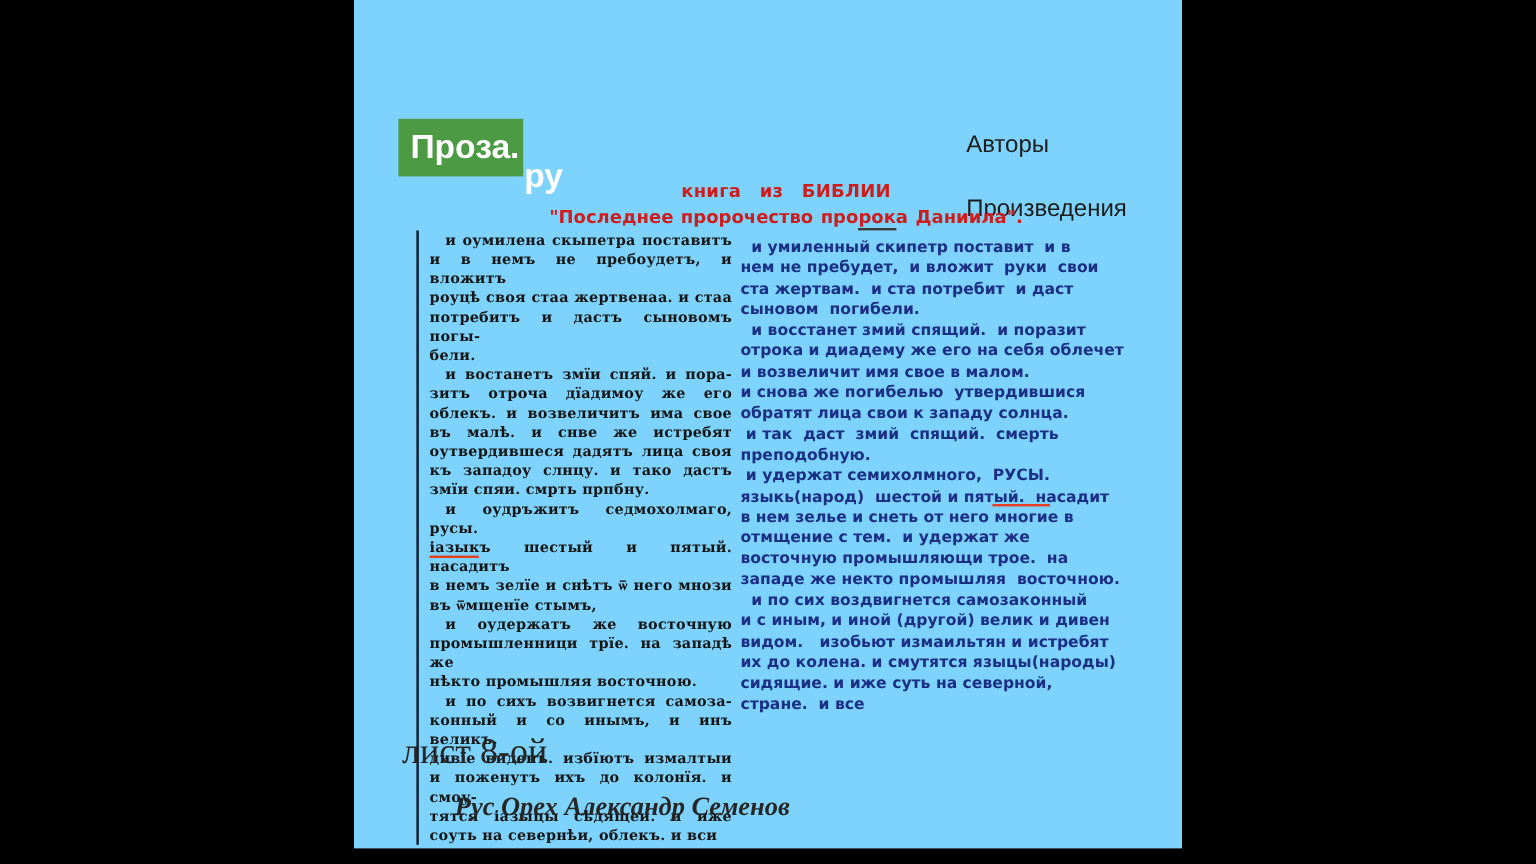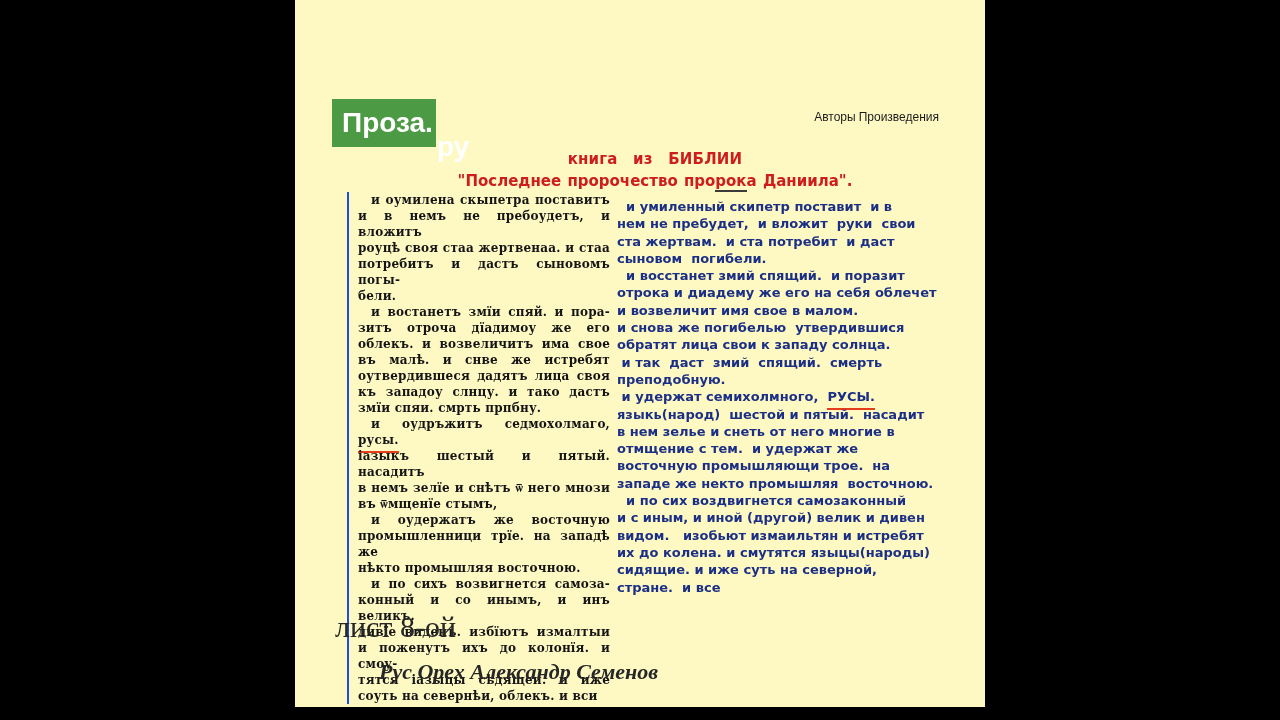--- a/index.html
+++ b/index.html
@@ -5,54 +5,54 @@
   html,body{margin:0;padding:0;}
   body{
     width:1280px;height:720px;position:relative;overflow:hidden;
     background:#000;font-family:"Liberation Sans",sans-serif;
   }
   .bar{position:absolute;background:#000;}
   .bar-left{left:0;top:0;width:295px;height:720px;}
   .bar-right{left:985px;top:0;width:295px;height:720px;}
   .bar-bottom{left:0;top:707px;width:1280px;height:13px;}
   .content{
-    position:absolute;left:295px;top:0;width:690px;height:707px;background:#fef9c3;
+    position:absolute;left:295px;top:0;width:690px;height:707px;background:#7dd3fc;
   }
   
   .logo{position:absolute;left:37px;top:99px;display:flex;height:48px;cursor:pointer;}
   .logo-box{display:flex;align-items:center;color:#fff;font-weight:bold;font-size:28px;
     font-family:"Liberation Sans",sans-serif;}
   .logo-green{background:#4d9a44;padding:0 3px 0 10px;}
   .logo-gray{background:#9c9c9c;padding:0 9px 0 1px;margin-top:48px;}
   
-  .nav{position:absolute;top:110px;right:46px;display:flex;gap:3px;
-    font-size:12px;color:#1c1c1c;}
+  .nav{position:absolute;top:110px;right:46px;display:flex;gap:30px;
+    font-size:20px;color:#1c1c1c;flex-direction:column;}
   .nav-link{cursor:pointer;}
   
   .title{position:absolute;left:60px;top:150px;width:600px;text-align:center;
     color:#ce1d1d;font-weight:bold;font-size:15px;
     font-family:"DejaVu Sans",sans-serif;}
   .title-line1{word-spacing:10px;letter-spacing:0.2px;}
   .title-line2{margin-top:4px;word-spacing:1px;}
   
   .col-left{
     position:absolute;left:52px;top:192px;width:252px;
-    border-left:2px solid #1d4ed8;padding-left:9px;
+    border-left:2px solid #0f172a;padding-left:9px;
     font-family:"DejaVu Serif",serif;font-weight:bold;
     font-size:12px;line-height:16px;color:#141414;letter-spacing:0.2px;
   }
   .col-left .tline{text-align:justify;text-align-last:justify;}
   .col-left .tline.last{text-align-last:left;}
   .col-left .tline.indent{text-indent:13px;}
   .col-right{
     position:absolute;left:322px;top:198px;width:356px;
     font-family:"DejaVu Sans",sans-serif;font-weight:bold;
     font-size:13px;line-height:17.3px;color:#1b2f85;white-space:pre;
   }
-  .u-red{border-bottom:2px solid #e63e1c;padding-bottom:4px;}
+  .u-red{border-bottom:2px solid #e63e1c;padding-bottom:16px;}
   .u-dark{border-bottom:2px solid #3a3a3a;}
   
   .sheet{position:absolute;left:40px;top:610px;
     font-family:"Liberation Serif",serif;font-weight:normal;font-size:30px;color:#262626;}
   .author{position:absolute;left:38px;top:659px;
     font-family:"Liberation Serif",serif;font-weight:bold;font-style:italic;
     font-size:22px;color:#262626;margin-left:46px;}
 </style>
 </head>
 <body>

